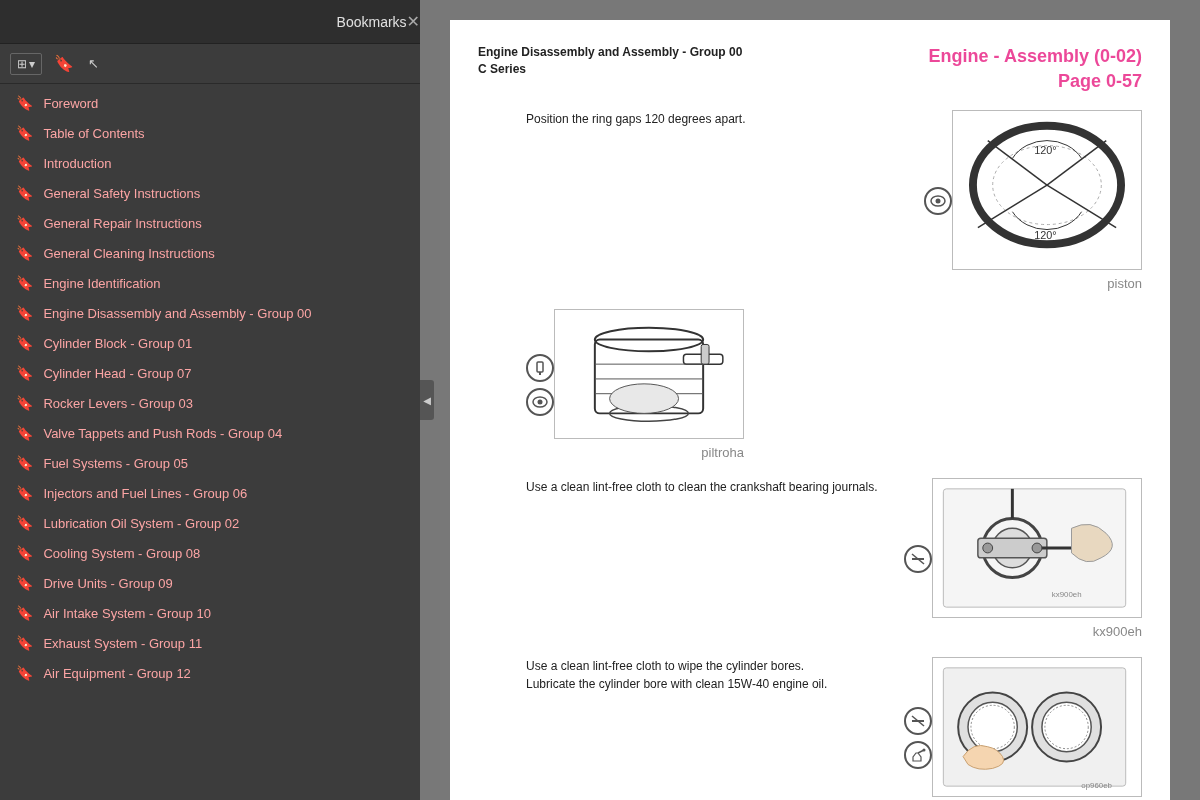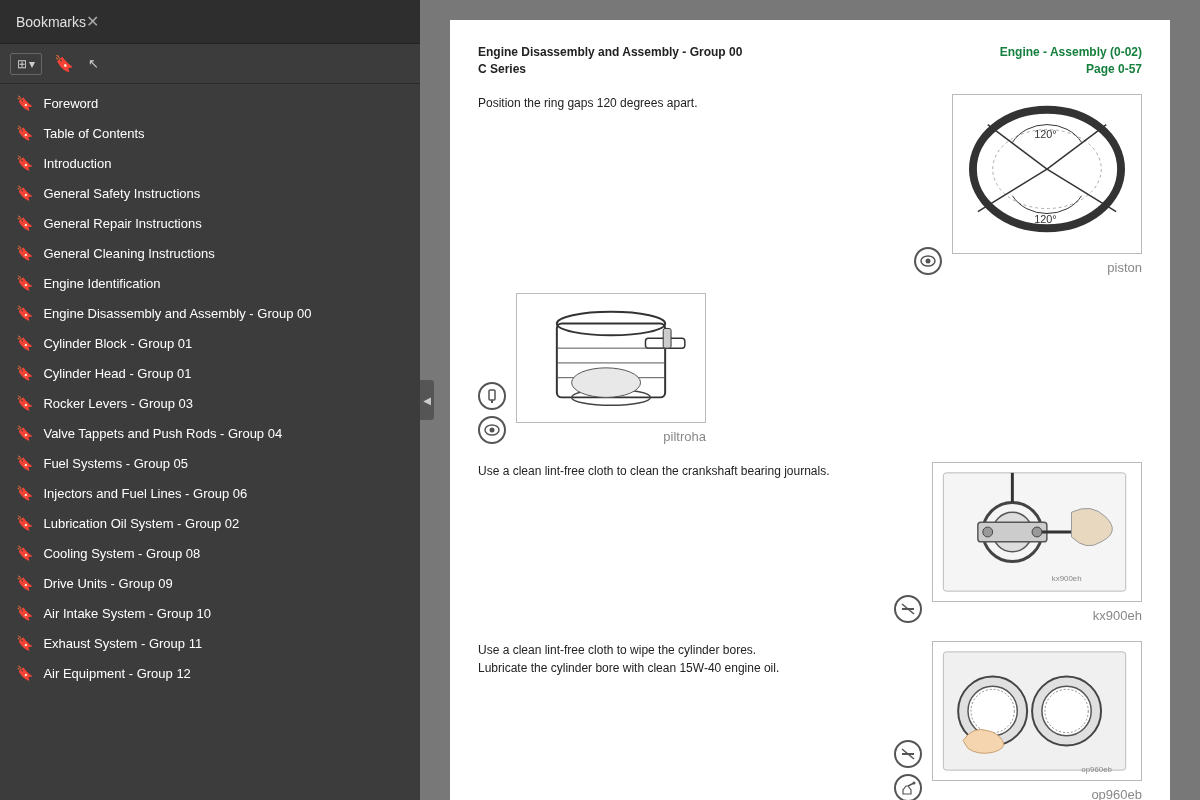--- a/index.html
+++ b/index.html
@@ -18,24 +18,24 @@
       min-width: 420px;
       background: #3c3c3c;
       display: flex;
       flex-direction: column;
       height: 800px;
       position: relative;
     }
 
     .sidebar-header {
       background: #2e2e2e;
-      padding: 8px 16px;
-      display: flex;
-      align-items: center;
-      justify-content: flex-start;
+      padding: 8px 0;
+      display: flex;
+      align-items: center;
+      justify-content: flex-end;
       height: 44px;
       border-bottom: 1px solid #222;
     }
 
     .sidebar-title {
       color: #e0e0e0;
       font-size: 14px;
       font-weight: normal;
     }
 
@@ -107,21 +107,21 @@
       gap: 10px;
     }
 
     .bookmark-icon {
       color: #888;
       font-size: 14px;
       min-width: 14px;
     }
 
     .bookmark-label {
-      color: #ffffff;
+      color: #fca5a5;
     }
 
     
     .collapse-btn {
       position: absolute;
       right: -14px;
       top: 50%;
       transform: translateY(-50%);
       background: #555;
       border: none;
@@ -174,32 +174,33 @@
     }
 
     .page-header-left {
       font-size: 12px;
       font-weight: bold;
       color: #222;
       line-height: 1.4;
     }
 
     .page-header-right {
-      font-size: 12px;
+      font-size: 18px;
       font-weight: bold;
-      color: #15803d;
+      color: #ec4899;
       text-align: right;
       line-height: 1.4;
     }
 
     .content-section {
       display: flex;
       align-items: flex-start;
       gap: 12px;
       margin-bottom: 18px;
+      margin-left: 48px;
     }
 
     .section-text {
       flex: 1;
       font-size: 12px;
       color: #222;
       line-height: 1.5;
     }
 
     .section-text .bold {
@@ -222,22 +223,21 @@
       border: 2px solid #555;
       display: flex;
       align-items: center;
       justify-content: center;
       font-size: 10px;
       color: #555;
     }
 
     .diagram-area {
       display: flex;
-      align-items: flex-end;
-      gap: 10px;
+      align-items: center;
     }
 
     
     .svg-container {
       background: #fff;
       border: 1px solid #bbb;
     }
 
     .img-label {
       font-size: 13px;
@@ -296,21 +296,21 @@
       <div class="bookmark-item">
       <span class="bookmark-icon">🔖</span>
       <span class="bookmark-label">Engine Disassembly and Assembly - Group 00</span>
     </div>
       <div class="bookmark-item">
       <span class="bookmark-icon">🔖</span>
       <span class="bookmark-label">Cylinder Block - Group 01</span>
     </div>
       <div class="bookmark-item">
       <span class="bookmark-icon">🔖</span>
-      <span class="bookmark-label">Cylinder Head - Group 01</span>
+      <span class="bookmark-label">Cylinder Head - Group 07</span>
     </div>
       <div class="bookmark-item">
       <span class="bookmark-icon">🔖</span>
       <span class="bookmark-label">Rocker Levers - Group 03</span>
     </div>
       <div class="bookmark-item">
       <span class="bookmark-icon">🔖</span>
       <span class="bookmark-label">Valve Tappets and Push Rods - Group 04</span>
     </div>
       <div class="bookmark-item">

